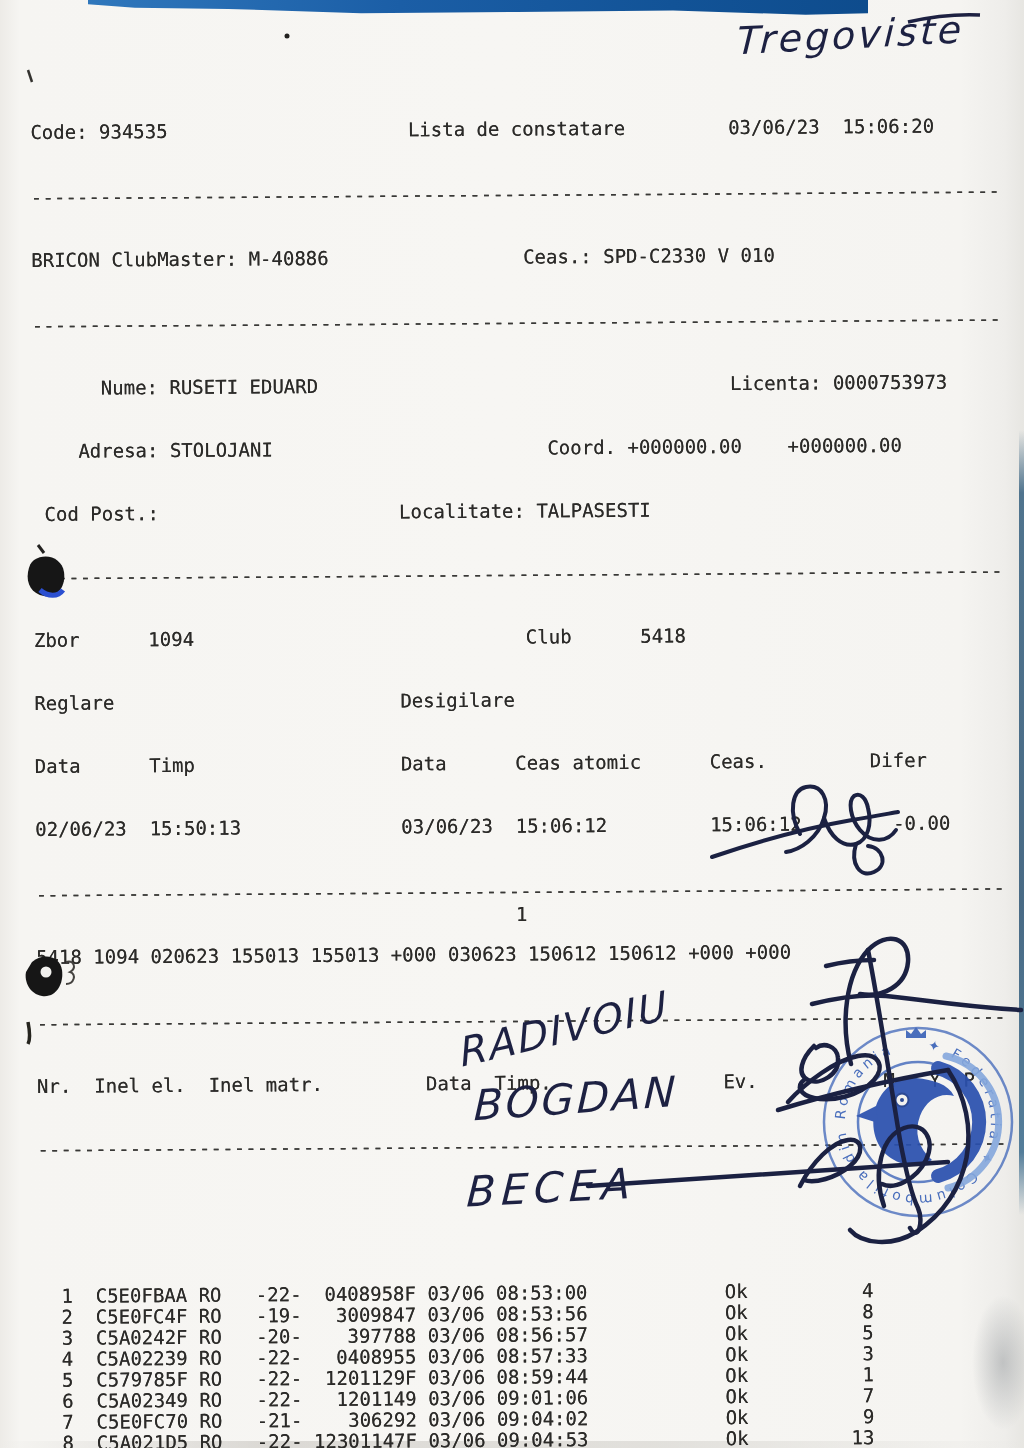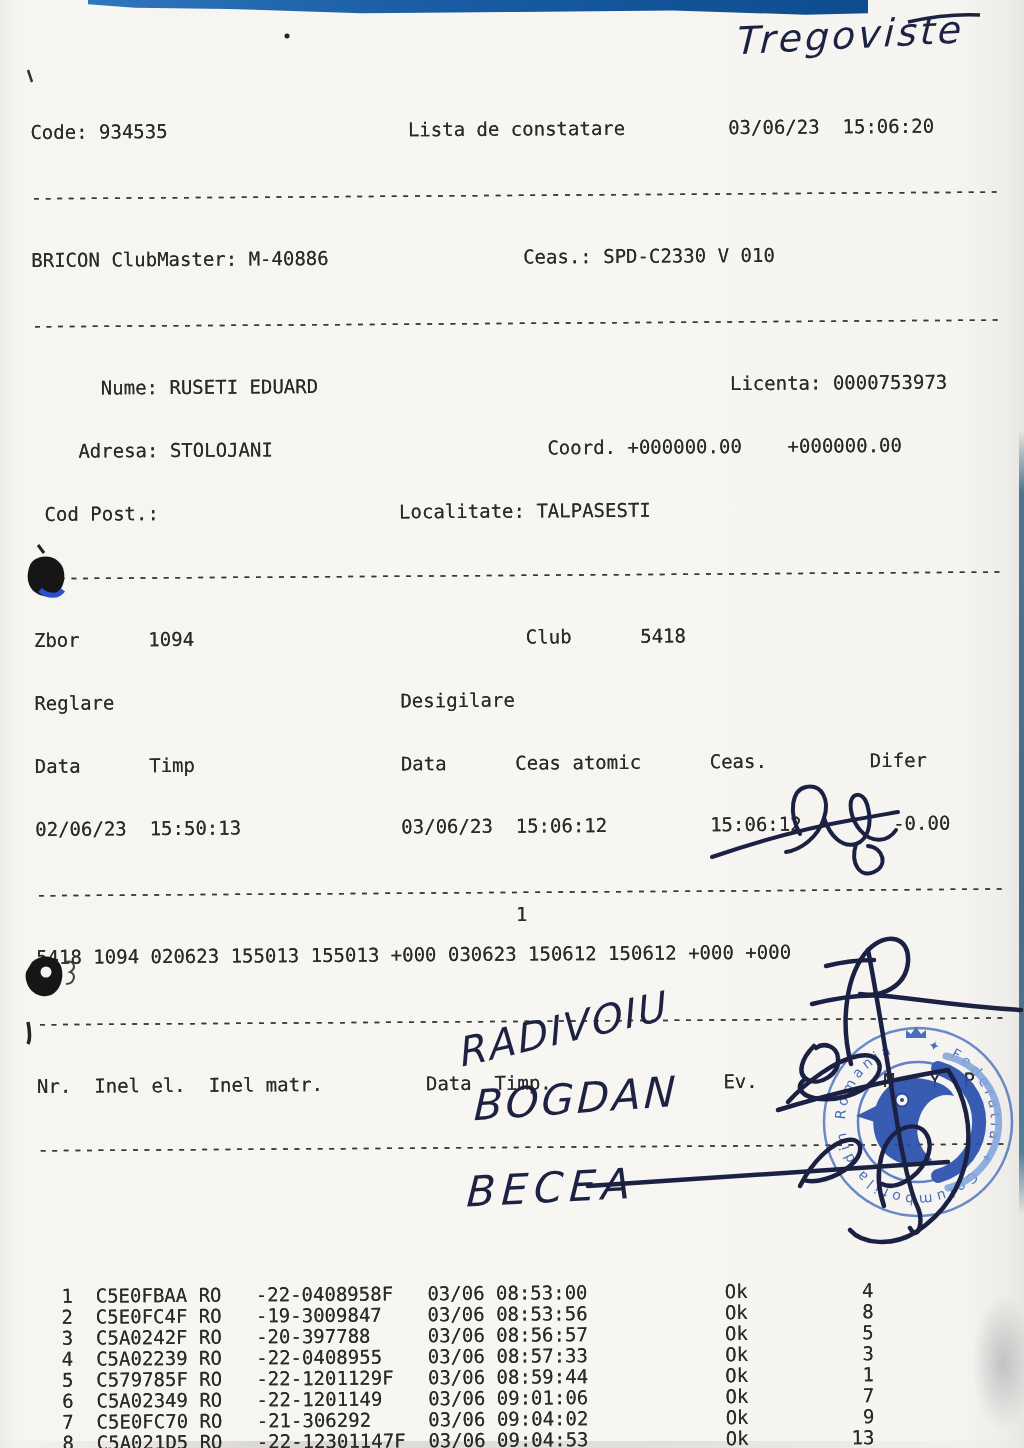--- a/index.html
+++ b/index.html
@@ -37,21 +37,21 @@
   }
   .line{height:21px}
   .dash{color:#393836;letter-spacing:.1px}
   .mt2{margin-top:2px}.mt3{margin-top:3px}
   .trow{height:21px;white-space:pre}
   .trow span{display:inline-block;white-space:pre;vertical-align:top}
   .t-nr{width:3ch;text-align:right}
   .t-inel{width:8ch;margin-left:2ch}
   .t-ro{width:2ch;margin-left:1ch}
   .t-year{width:4ch;margin-left:3ch}
-  .t-matr{width:10ch;text-align:left}
+  .t-matr{width:10ch;text-align:right}
   .t-date{width:5ch;margin-left:1ch}
   .t-time{width:8ch;margin-left:1ch}
   .t-ev{width:2ch;margin-left:12ch}
   .t-m{width:11ch;text-align:right}
   .pagenum{
     position:absolute;left:516px;top:903px;font-size:19px;color:#2b2a28;
     text-shadow:0 0 .6px rgba(43,42,40,.8);
   }
   .overlay{position:absolute;left:0;top:0;pointer-events:none}
   .hand{font-family:"DejaVu Sans",sans-serif;font-style:italic;fill:#1d2142}

